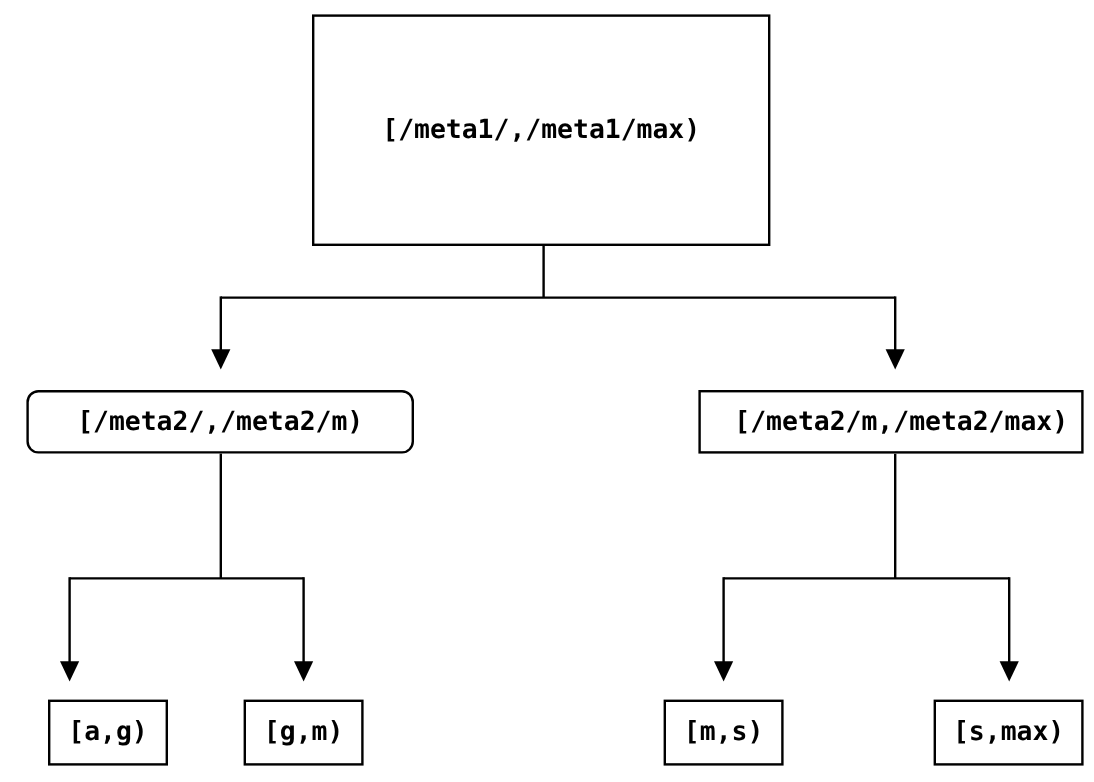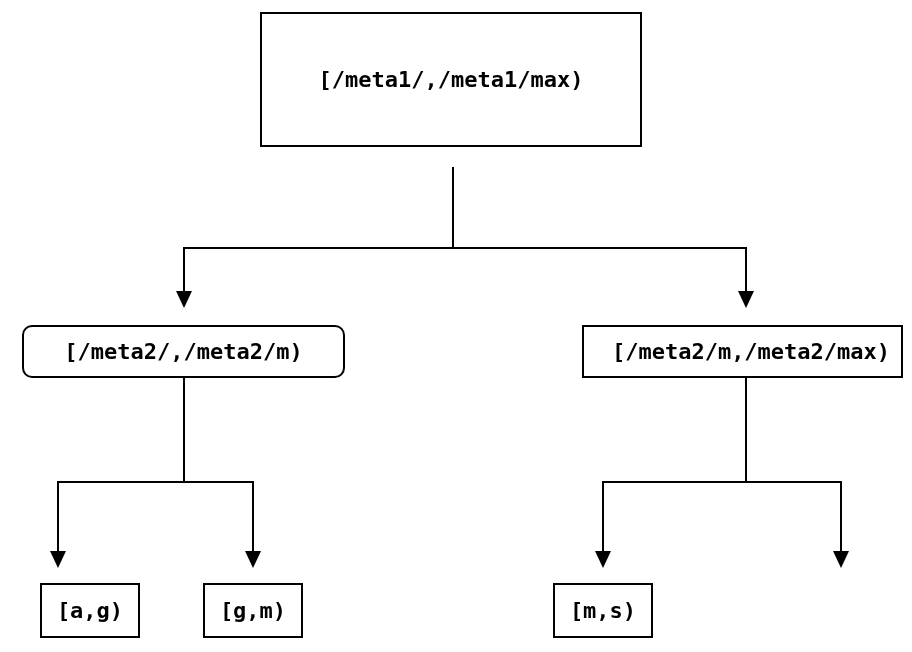--- a/index.html
+++ b/index.html
@@ -30,21 +30,21 @@
     background: #ffffff;
     display: flex;
     align-items: center;
     justify-content: center;
     color: #000000;
     font-size: 22px;
     font-weight: bold;
     white-space: nowrap;
     letter-spacing: 0;
   }
-  .node-root   { left: 260px; top: 12px;  width: 382px; height: 135px; }
+  .node-root   { left: 260px; top: 12px;  width: 382px; height: 193px; }
   .node-l2a    { left: 22px;  top: 325px; width: 323px; height: 53px; border-radius: 10px; }
   .node-l2b    { left: 582px; top: 325px; width: 321px; height: 53px; padding-left: 17px; }
   .node-leaf1  { left: 8px;   top: 583px; width: 100px; height: 55px; margin-left: 32px; }
   .node-leaf2  { left: 203px; top: 583px; width: 100px; height: 55px; }
   .node-leaf3  { left: 553px; top: 583px; width: 100px; height: 55px; }
   .node-leaf4  { left: 778px; top: 583px; width: 125px; height: 55px; }
 </style>
 </head>
 <body>
 
@@ -100,14 +100,17 @@
   </div>
 
   <div class="node node-leaf2">
     <span>[g,m)</span>
   </div>
 
   <div class="node node-leaf3">
     <span>[m,s)</span>
   </div>
 
+  <div class="node node-leaf4">
+    <span>[s,max)</span>
+  </div>
 
 </div>
 
 </body></html>

